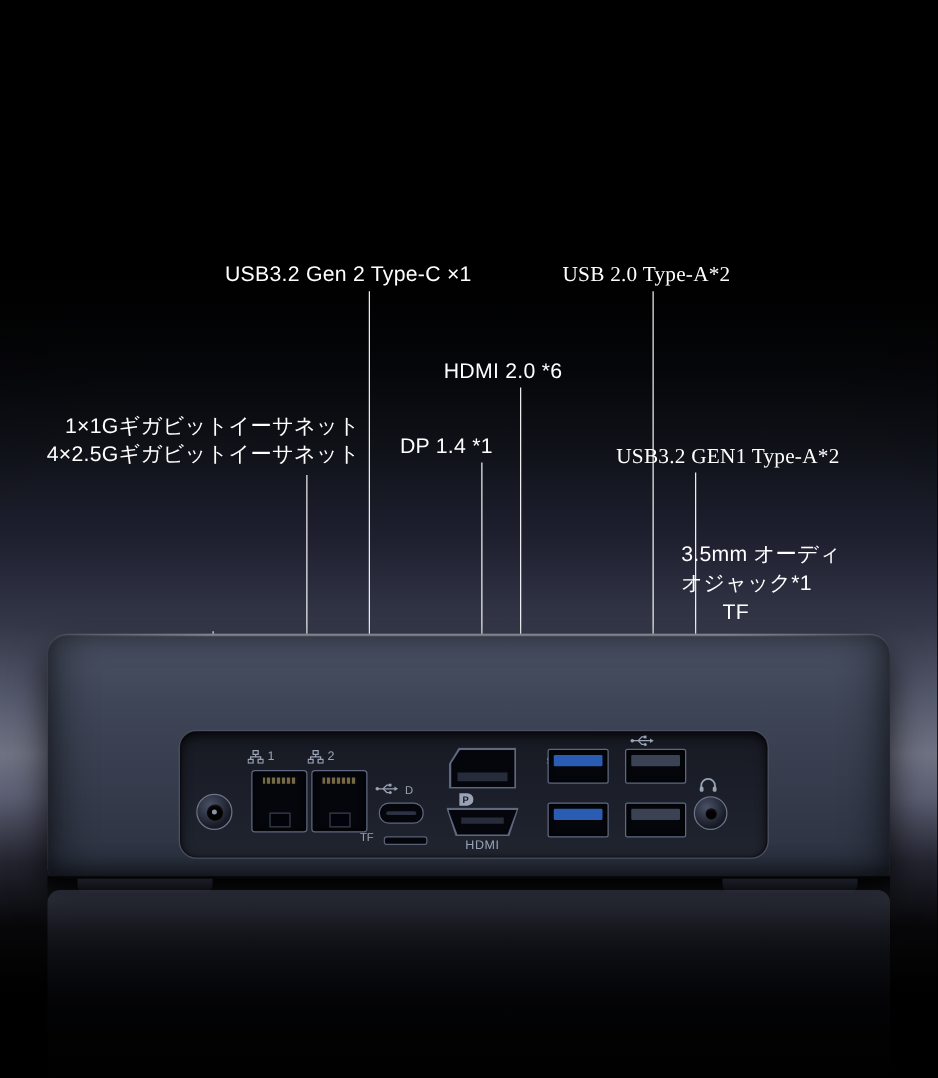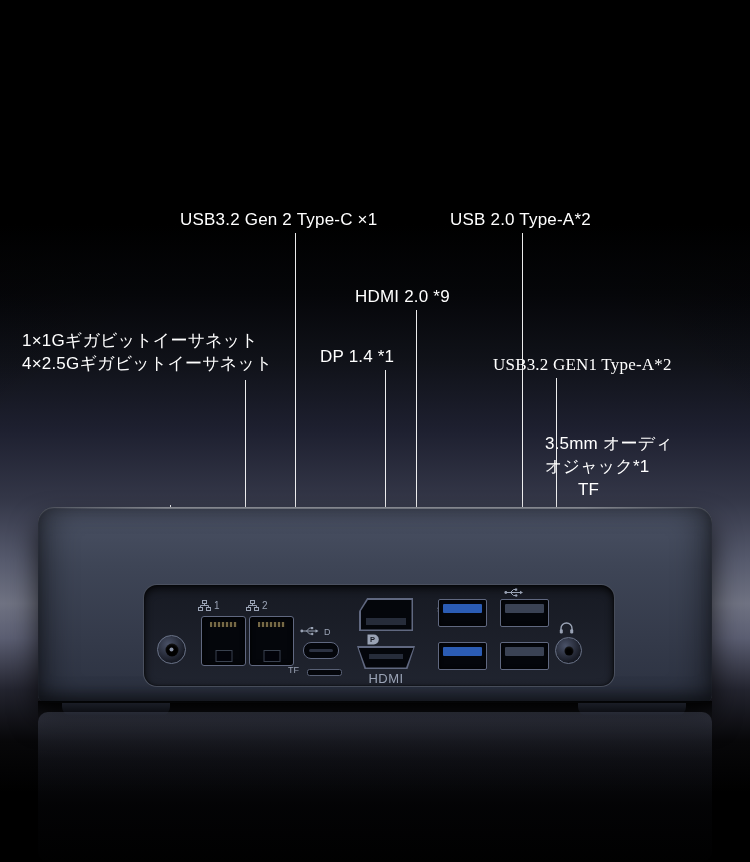--- a/index.html
+++ b/index.html
@@ -12,23 +12,23 @@
         #000000 0%, #000000 26%,
         #050609 34%, #101219 42%,
         #1e2030 50%, #343748 58%,
         #565a6d 65%, #6f7282 70%,
         #5b5e72 74%, #23242f 80%,
         #070709 86%, #000000 92%, #000000 100%);
   }
   
   .callout { position:absolute; color:#fff; font-size:17px; font-weight:500; white-space:nowrap; letter-spacing:.2px; }
   .c-typec { left:180px; top:210px; }
-  .c-usb2  { left:450px; top:210px; }
+  .c-usb2  { left:450px; top:210px;font-family:Liberation Serif, serif; }
   .c-hdmi  { left:355px; top:287px; }
-  .c-eth   { left:22px;  top:329px; width:266px; text-align:left; line-height:23px; }
+  .c-eth   { left:22px;  top:329px; width:266px; text-align:right; line-height:23px; }
   .c-dp    { left:320px; top:347px; }
   .c-usb32 { left:493px; top:355px;font-family:Liberation Serif, serif; }
   .c-audio { left:545px; top:432px; line-height:23px; }
   .c-audio .indent { margin-left:33px; }
   .c-dc    { left:28px;  top:482px; }
   .c-tf    { left:320px; top:544px; }
   
   .leader { position:absolute; width:1px; background:rgba(255,255,255,0.92); }
   .ln-typec { left:295px; top:233px; height:403px; }
   .ln-usb2  { left:522px; top:233px; height:359px; }
@@ -102,41 +102,41 @@
   .p-dp { position:absolute; left:215px; top:13px; width:54px; height:33px; }
   .dp-shell { position:absolute; inset:0; background:#606880; clip-path:polygon(0 40%,15% 0,100% 0,100% 100%,0 100%); }
   .dp-cavity { position:absolute; inset:1.5px; background:#04060b; clip-path:polygon(0 40%,15% 0,100% 0,100% 100%,0 100%); }
   .dp-tongue { position:absolute; left:7px; right:7px; bottom:6px; height:7px; background:#262c3a; }
   .p-dp-icon { left:223px; top:49px; }
   .p-hdmi { position:absolute; left:213px; top:61px; width:58px; height:23px; }
   .hdmi-shell { position:absolute; inset:0; background:#606880; clip-path:polygon(0 0,100% 0,87% 100%,13% 100%); }
   .hdmi-cavity { position:absolute; inset:1.5px; background:#04060b; clip-path:polygon(0 0,100% 0,86.5% 100%,13.5% 100%); }
   .hdmi-tongue { position:absolute; left:12px; right:12px; top:8px; height:5px; background:#262c3a; }
   .p-hdmi-label { position:absolute; left:213px; top:86px; width:58px; text-align:center;
-    color:#9aa3b5; font-size:13px; letter-spacing:.5px; }
+    color:#9aa3b5; font-size:10px; letter-spacing:.5px; }
   
   .usb-port { position:absolute; width:47px; height:26px; background:#04060b;
     border:1px solid #606880; border-radius:2px; box-shadow: inset 0 0 4px #000; }
   .p-usb3a { left:294px; top:14px; } .p-usb3b { left:294px; top:57px; }
   .p-usb2a { left:356px; top:14px; } .p-usb2b { left:356px; top:57px; }
   .usb-tongue { position:absolute; left:4px; right:4px; top:4px; height:9px; border-radius:1px; }
   .tongue-blue { background:#2b5cb4; }
   .tongue-dark { background:#3a4254; }
   .p-ss-icon { left:293px; top:18px;align-items:center; }
   .p-usb-icon { left:360px; top:2px; }
   .p-audio-icon { left:415px; top:36px; }
 </style>
 </head>
 <body>
 
 <div class="stage">
 
   <div class="callout c-typec">USB3.2 Gen 2 Type-C ×1</div>
   <div class="callout c-usb2">USB 2.0 Type-A*2</div>
-  <div class="callout c-hdmi">HDMI 2.0 *9</div>
+  <div class="callout c-hdmi">HDMI 2.0 *6</div>
   <div class="callout c-eth">
     <div>1×1Gギガビットイーサネット</div>
     <div>4×2.5Gギガビットイーサネット</div>
   </div>
   <div class="callout c-dp">DP 1.4 *1</div>
   <div class="callout c-usb32">USB3.2 GEN1 Type-A*2</div>
   <div class="callout c-audio">
     <div>3.5mm オーディ</div>
     <div>オジャック*1</div>
     <div class="indent">TF</div>

